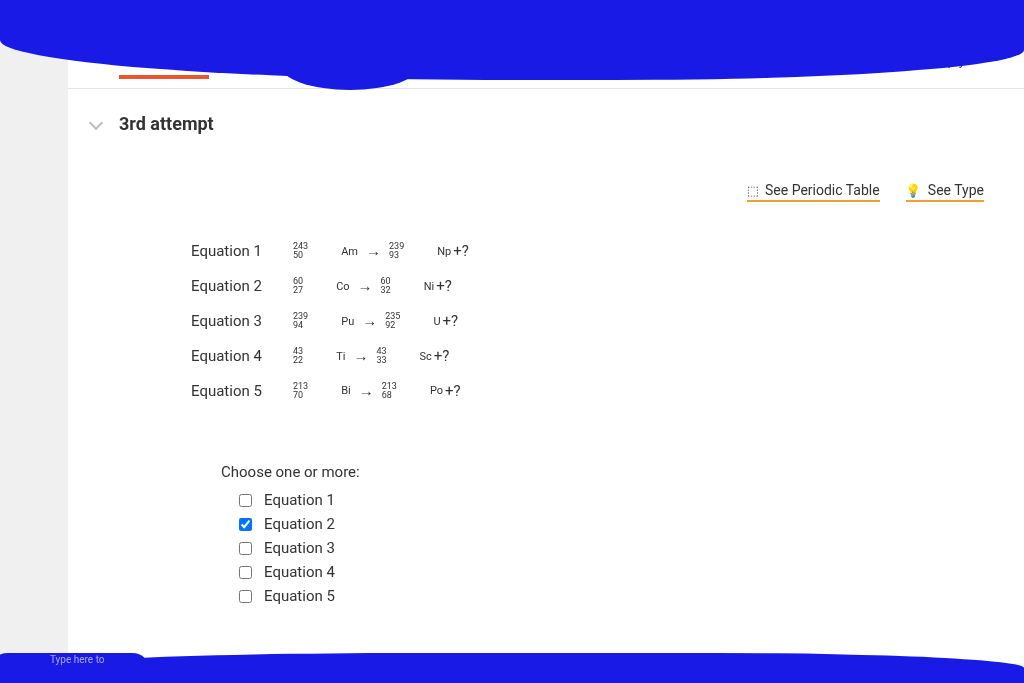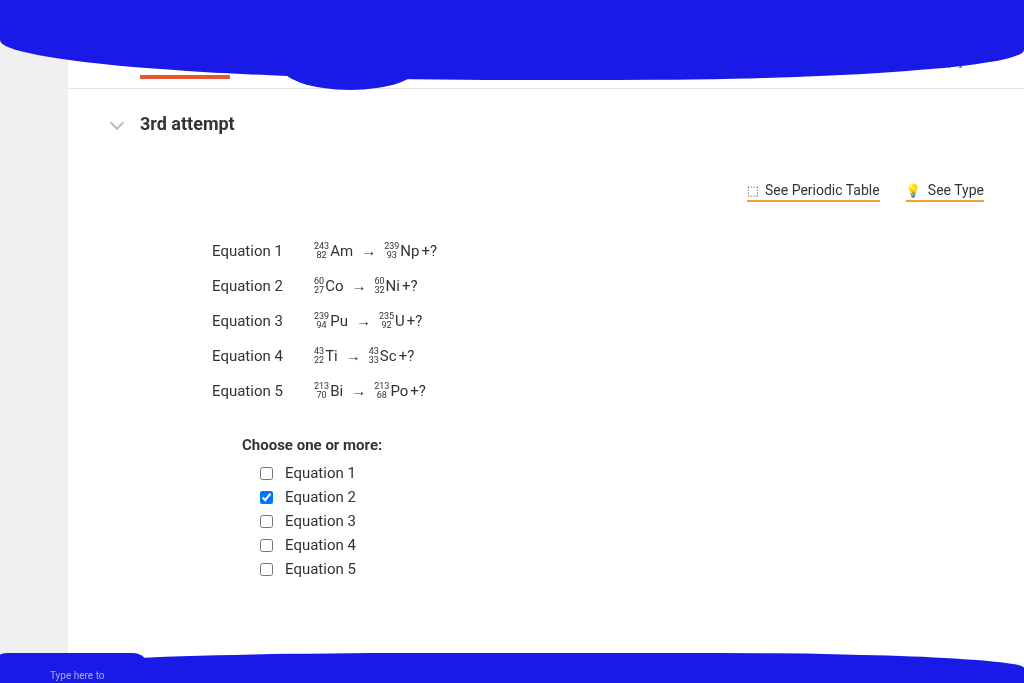--- a/index.html
+++ b/index.html
@@ -40,21 +40,21 @@
   .scribble-bottom::before {
     content:"";
     position:absolute;
     left:-10px; bottom:-5px;
     width:160px; height:35px;
     background:#1a1ae6;
     border-radius:40px;
   }
   .taskbar-hint {
     position:absolute;
-    bottom:2px; left:50px;
+    bottom:18px; left:50px;
     font-size:10px;
     color:#fff;
     z-index:11;
     opacity:.6;
   }
   .card {
     position: absolute;
     left: 68px;
     right: 0;
     top: 30px;
@@ -69,21 +69,21 @@
   }
   .question-text {
     padding: 22px 20px 20px 80px;
     font-size: 14px;
     color: #444;
     border-bottom: 1px solid #e5e5e5;
     position: relative;
     z-index: 5;
   }
   .attempt-section {
-    padding: 0 36px 20px 44px;
+    padding: 0 36px 20px 23px;
   }
   .attempt-header {
     display: flex;
     align-items: center;
     padding: 24px 0 8px 0;
   }
   .chevron {
     display:inline-block;
     width:10px; height:10px;
     border-left:2px solid #bbb;
@@ -135,33 +135,33 @@
   }
   .eq-label { width: 100px; }
   .nuclide {
     display: inline-flex;
     align-items: center;
     margin: 0 2px;
   }
   .scripts {
     display: inline-flex;
     flex-direction: column;
-    align-items: center;
+    align-items: flex-start;
     font-size: 9px;
     line-height: 1.05;
     margin-right: 1px;
   }
-  .elem { font-size: 15px; }
+  .elem { font-size: 11px; margin-left: 32px; }
   .arrow { margin: 0 6px; }
   .choices {
     padding: 10px 0 0 130px;
     font-size: 15px;
     color: #333;
   }
-  .choices-title { font-weight: 700; margin-bottom: 10px; }
+  .choices-title { font-weight: 400; margin-bottom: 10px; margin-top: 27px; }
   .choice-row {
     display: flex;
     align-items: center;
     gap: 12px;
     margin-bottom: 6px;
     padding-left: 18px;
   }
   .choice-row input { width:13px; height:13px; }
 </style>
 </head>
@@ -193,21 +193,21 @@
         <span>See Type</span>
       </span>
     </div>
 
     <div class="equations" id="equations">
         <div class="eq-row">
           <span class="eq-label">Equation 1</span>
           <span class="nuclide">
             <span class="scripts">
               <span>243</span>
-              <span>82</span>
+              <span>50</span>
             </span>
             <span class="elem">Am</span>
           </span>
           <span class="arrow">→</span>
           <span class="nuclide">
             <span class="scripts">
               <span>239</span>
               <span>93</span>
             </span>
             <span class="elem">Np</span>

